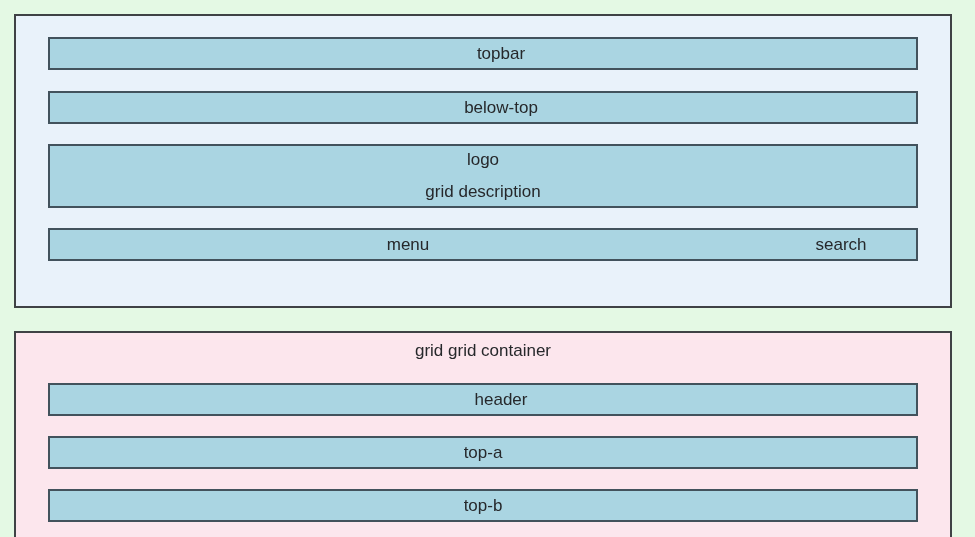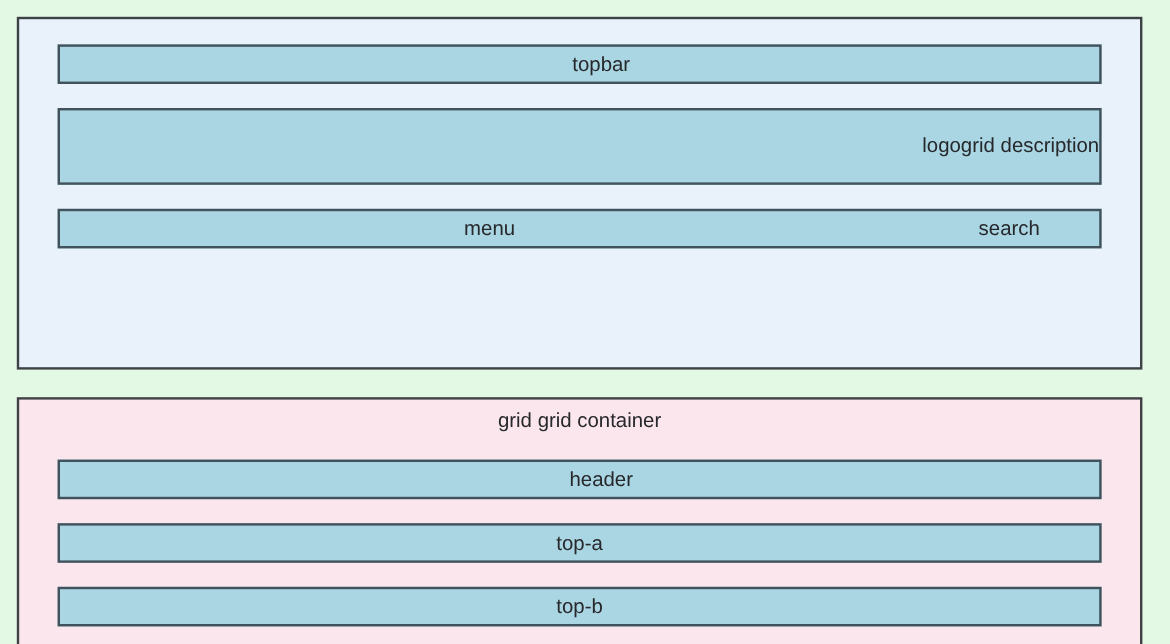--- a/index.html
+++ b/index.html
@@ -43,22 +43,22 @@
     border: 2px solid var(--bar-border, #42525c);
     display: flex;
     align-items: center;
     justify-content: center;
     font-size: 17px;
   }
   .bar.mt { margin-top: 21px; padding-left: 36px; }
   .bar.mt-sm { margin-top: 20px; }
   .bar.tall {
     height: 64px;
-    flex-direction: row;
-    justify-content: flex-end;
+    flex-direction: column;
+    justify-content: space-between;
     line-height: 28px;
   }
   .bar.split {
     justify-content: flex-start;
   }
   .bar.split .menu-area {
     flex: 1;
     text-align: center;
   }
   .bar.split .search-area {
@@ -70,20 +70,23 @@
 <body>
 
 <div class="canvas">
 
   <section class="panel header-panel">
 
     <div class="bar mt">
       <span>topbar</span>
     </div>
 
+    <div class="bar mt">
+      <span>below-top</span>
+    </div>
 
     <div class="bar tall mt-sm">
       <span>logo</span>
       <span>grid description</span>
     </div>
 
     <div class="bar split mt-sm">
       <span class="menu-area">menu</span>
       <span class="search-area">search</span>
     </div>

